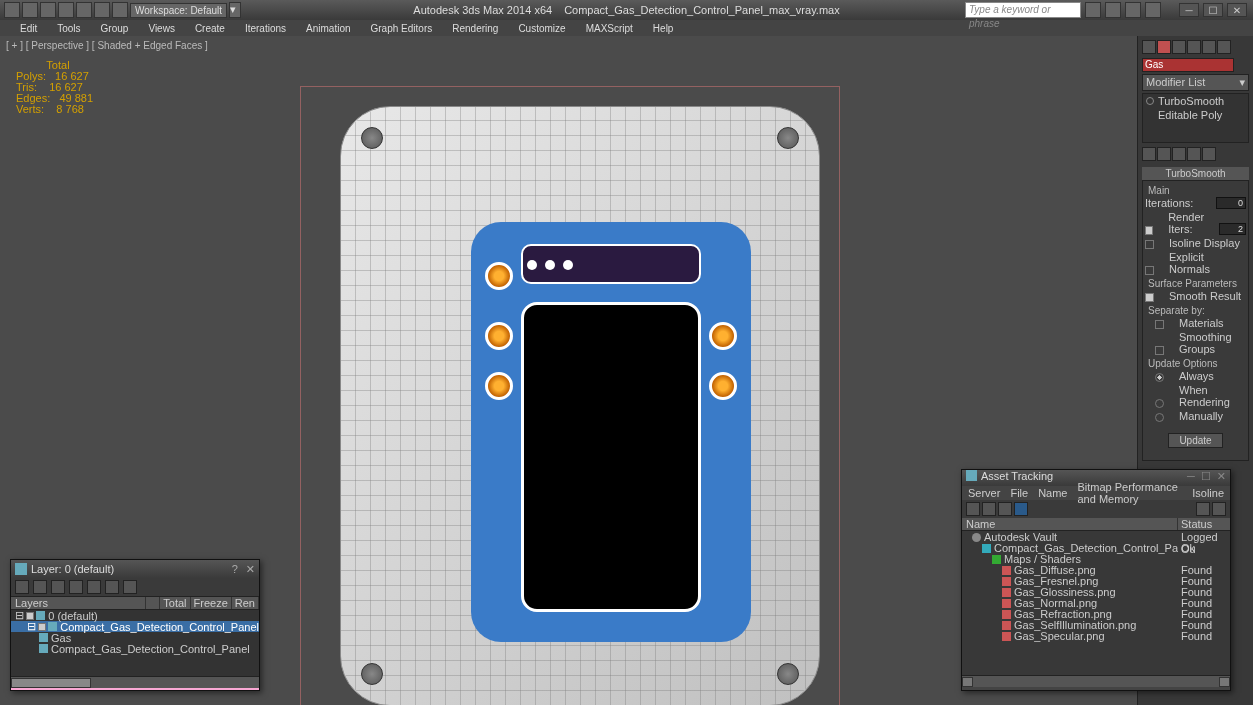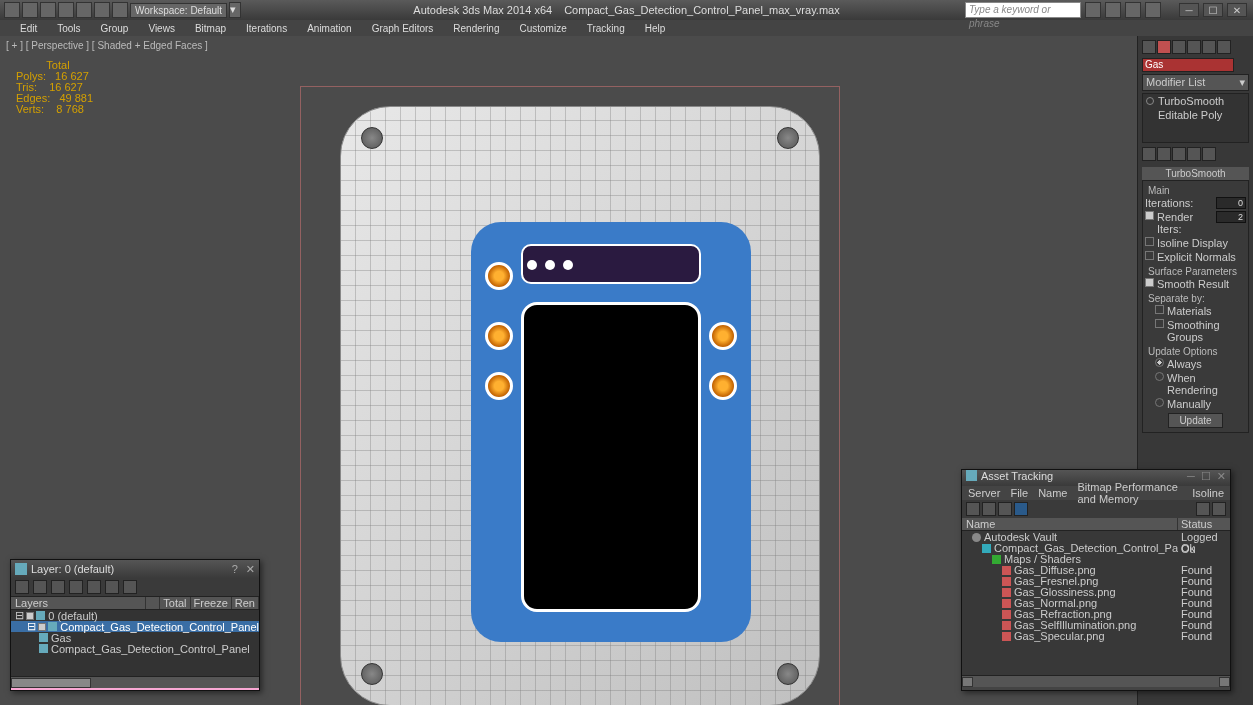--- a/index.html
+++ b/index.html
@@ -42,28 +42,28 @@
 .cmd-tabs .ct.active{background:#c05050}
 .name-field{width:92px;height:14px;background:#a33;color:#fff;border:1px solid #222;padding:0 2px;font-size:10px;line-height:12px;margin:2px}
 .mod-hdr{background:#555;border:1px solid #222;padding:1px 3px;font-size:10px;margin:2px;display:flex;justify-content:space-between}
 .mod-list{background:#333;border:1px solid #222;margin:2px;height:50px;font-size:10px}
 .mod-list div{padding:1px 3px;display:flex;align-items:center;gap:4px}
 .mod-list .eye{width:8px;height:8px;border:1px solid #888;border-radius:50%}
 .mini-btns{display:flex;gap:1px;padding:2px;flex-wrap:wrap}
 .mini-btns .mb{width:14px;height:14px;background:#555;border:1px solid #222}
 .rollout-title{background:#555;text-align:center;padding:1px;font-size:10px;margin:4px 2px 0}
 .rollout{background:#3a3a3a;border:1px solid #222;margin:0 2px 2px;padding:2px;font-size:10px}
-.rollout .row{display:flex;align-items:flex-start;gap:3px;padding:1px 0}
+.rollout .row{display:flex;align-items:flex-end;gap:15px;padding:1px 0}
 .rollout .row label{flex:1;color:#ccc}
 .rollout .row .spin{width:30px;height:12px;background:#2a2a2a;border:1px solid #111;color:#ddd;text-align:right;padding-right:2px;font-size:9px;line-height:10px}
 .rollout .chk{width:9px;height:9px;border:1px solid #777;display:inline-block}
 .rollout .chk.on{background:#ccc}
 .rollout .rad{width:9px;height:9px;border:1px solid #777;border-radius:50%;display:inline-block}
 .rollout .rad.on{background:radial-gradient(circle,#ccc 40%,transparent 45%)}
-.btn{background:#555;border:1px solid #222;padding:1px 10px;font-size:10px;display:inline-block;margin:2px auto}
+.btn{background:#555;border:1px solid #222;padding:1px 10px;font-size:10px;display:inline-block;margin:10px auto}
 .sec-label{color:#bbb;font-size:10px;padding:2px 3px 0}
 
 .layer-panel{position:absolute;left:10px;bottom:14px;width:250px;height:132px;background:#f9a8d4;border:1px solid #111;box-shadow:2px 2px 6px rgba(0,0,0,.5)}
 .lp-title{height:18px;background:linear-gradient(#555,#3a3a3a);display:flex;align-items:center;padding:0 4px;color:#ddd;font-size:10px}
 .lp-title .ico{width:12px;height:12px;background:#6ab;margin-right:4px}
 .lp-title .wc{margin-left:auto;display:flex;gap:8px;color:#aaa}
 .lp-tools{height:18px;background:#3a3a3a;display:flex;align-items:center;gap:4px;padding:0 4px}
 .lp-tools .t{width:14px;height:14px;background:#555;border:1px solid #222}
 .lp-hdr{height:14px;background:#555;display:flex;font-size:9px;color:#ccc;border-top:1px solid #222;border-bottom:1px solid #222}
 .lp-hdr span:first-child{flex:1;padding-left:4px;border-right:1px solid #333}
@@ -132,27 +132,27 @@
     <span class="win-btn">☐</span>
     <span class="win-btn">✕</span>
   </div>
 </div>
 
 <div class="menubar">
   <span>Edit</span>
   <span>Tools</span>
   <span>Group</span>
   <span>Views</span>
-  <span>Bitmap</span>
+  <span>Create</span>
   <span>Iterations</span>
   <span>Animation</span>
   <span>Graph Editors</span>
   <span>Rendering</span>
   <span>Customize</span>
-  <span>Tracking</span>
+  <span>MAXScript</span>
   <span>Help</span>
 </div>
 
 <div class="viewport">
   <div class="vp-label">[ + ] [ Perspective ] [ Shaded + Edged Faces ]</div>
   <div class="stats">
     <div>          Total</div>
     <div>Polys:   16 627</div>
     <div>Tris:    16 627</div>
     <div>Edges:   49 881</div>

